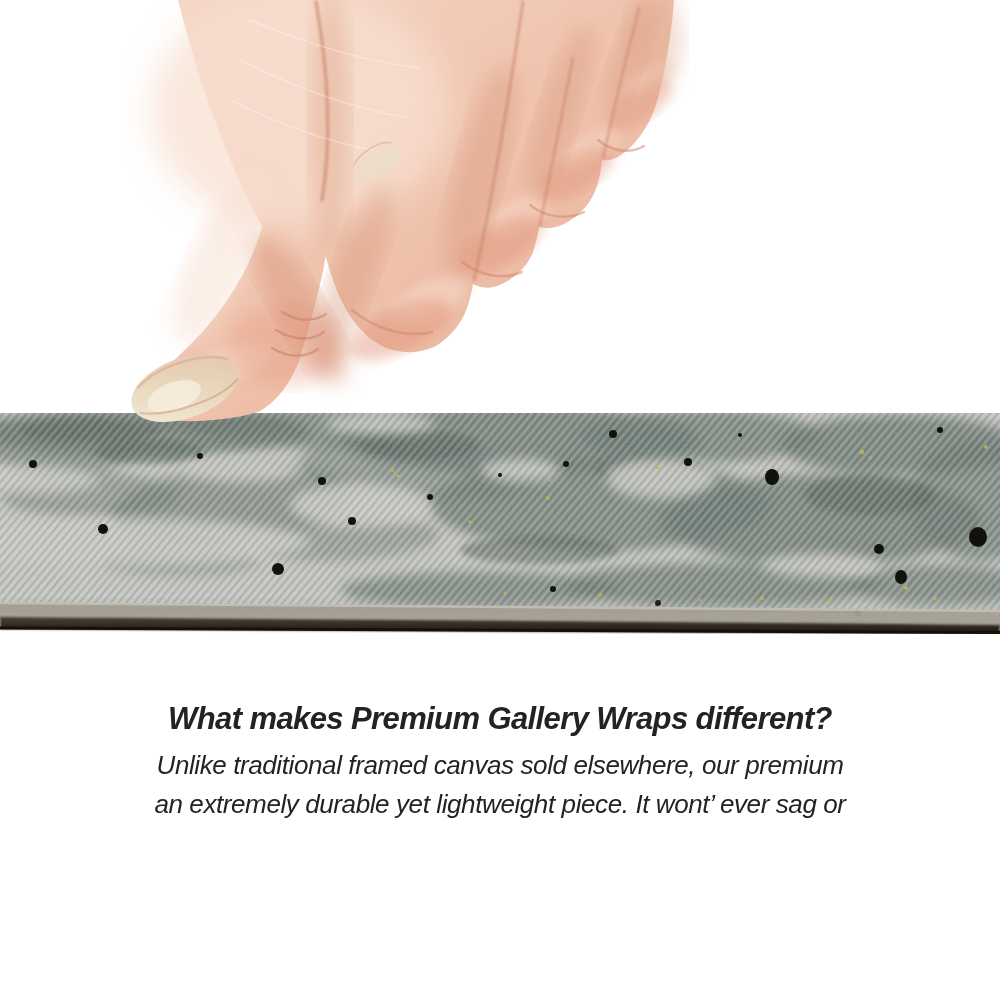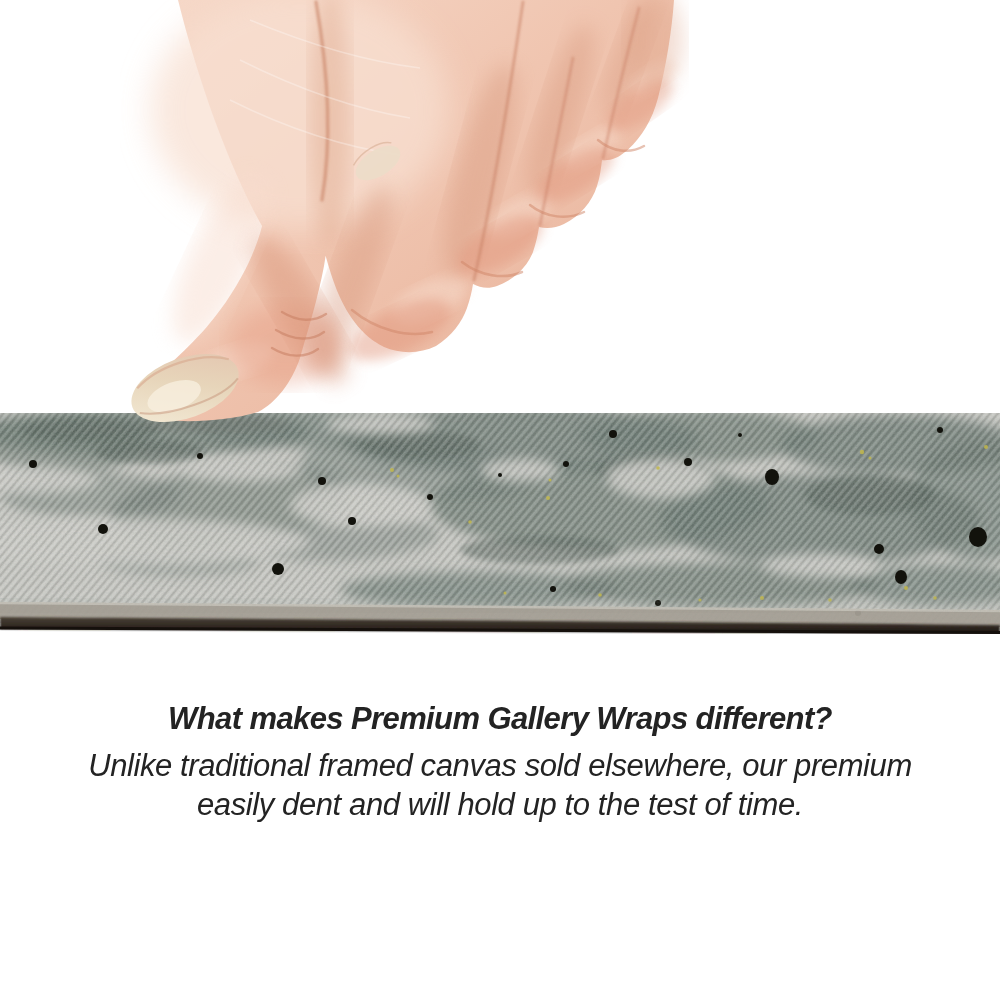--- a/index.html
+++ b/index.html
@@ -32,21 +32,21 @@
     font-style: italic;
   }
   .info .heading {
     font-size: 31px;
     font-weight: 700;
     letter-spacing: -0.6px;
     margin: 0 0 9px 0;
     line-height: 36px;
   }
   .info .line {
-    font-size: 31px;
+    font-size: 26px;
     font-weight: 400;
     letter-spacing: -0.4px;
     line-height: 39px;
     margin: 0;
   }
 </style>
 </head>
 <body>
 
 <div class="stage">
@@ -290,16 +290,16 @@
         <ellipse cx="172" cy="392" rx="28" ry="14" fill="#f7efdf" opacity="0.8"></ellipse>
         <path d="M 140,372 C 166,358 212,359 236,376" stroke="#d9ab90" stroke-width="2.2" fill="none" opacity="0.65"></path>
         <path d="M 134,396 C 160,410 216,411 238,397" stroke="#c6937a" stroke-width="2" fill="none" opacity="0.5"></path>
       </g>
     </g>
   </svg>
 
   <div class="info">
     <h2 class="heading">What makes Premium Gallery Wraps different?</h2>
     <p class="line">Unlike traditional framed canvas sold elsewhere, our premium</p>
-    <p class="line">easily dent and will hold up to the test of time.</p>
+    <p class="line">an extremely durable yet lightweight piece. It wont’ ever sag or</p>
   </div>
 
 </div>
 
 </body></html>

